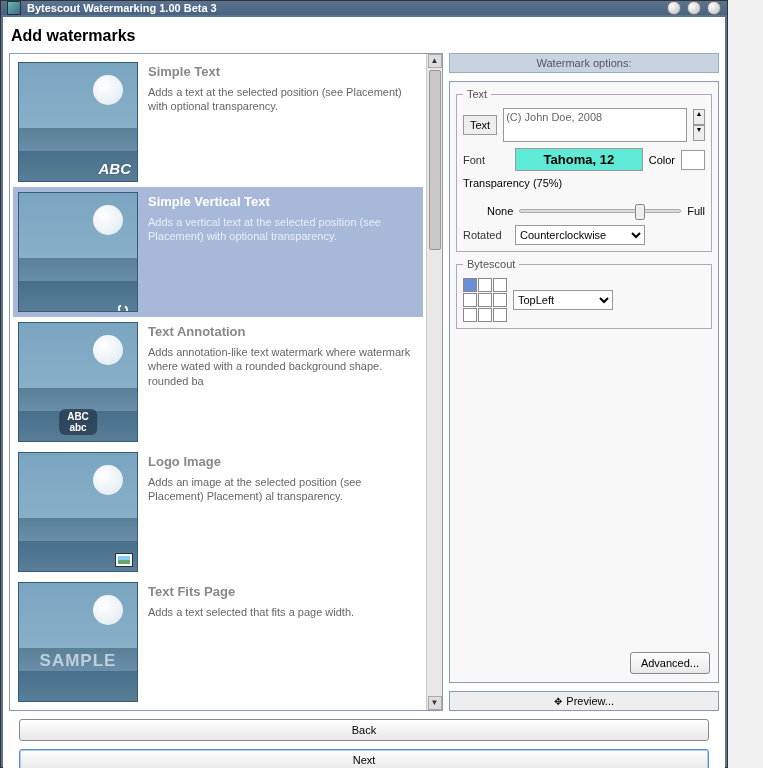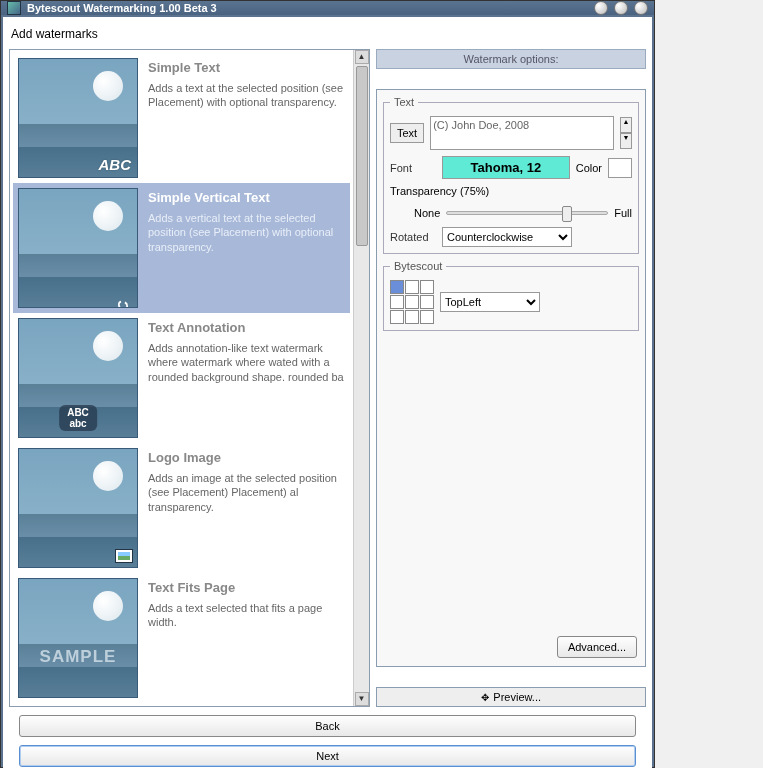--- a/index.html
+++ b/index.html
@@ -1,27 +1,27 @@
 <!DOCTYPE html>
 <html><head>
 <meta charset="utf-8">
 <style>
 * { box-sizing: border-box; margin: 0; padding: 0; }
 body { font-family: Tahoma, Arial, sans-serif; font-size: 11px; background: #f0f0f0; color: #000; }
 
-.window { width: 655px; height: 768px; background: #5c7390; border: 1px solid #333; display: flex; flex-direction: column; }
+.window { width: 728px; height: 768px; background: #5c7390; border: 1px solid #333; display: flex; flex-direction: column; }
 
 .titlebar { height: 22px; background: linear-gradient(#5a7390, #4a6380); display: flex; align-items: center; padding: 0 6px; color: #fff; font-size: 11px; }
 .titlebar .app-icon { width: 14px; height: 14px; margin-right: 6px; background: linear-gradient(135deg,#6ba 0%,#468 100%); border: 1px solid #234; }
 .titlebar .title-text { flex: 1; font-weight: bold; }
 .titlebar .win-btn { width: 14px; height: 14px; border-radius: 50%; background: radial-gradient(circle at 30% 30%, #fff, #bbb); margin-left: 6px; border: 1px solid #777; }
 
 .content-area { flex: 1; background: #fff; margin: 2px; display: flex; flex-direction: column; padding: 6px 6px 0 6px; }
 
-.page-header { font-weight: normal; font-size: 12px; padding: 4px 2px 8px 2px; }
+.page-header { font-weight: bold; font-size: 16px; padding: 4px 2px 8px 2px; }
 
 .main-panels { flex: 1; display: flex; gap: 6px; min-height: 0; }
 
 .left-panel { flex: 1; border: 1px solid #8a9db0; background: #fff; position: relative; display: flex; }
 .watermark-list { flex: 1; overflow: hidden; padding: 3px; }
 .scrollbar-v { width: 16px; background: #e8e8e8; border-left: 1px solid #ccc; display: flex; flex-direction: column; align-items: center; }
 .scroll-arrow { width: 14px; height: 14px; background: #ddd; border: 1px solid #aaa; font-size: 8px; text-align: center; line-height: 12px; color: #333; }
 .scroll-thumb { width: 12px; flex: 0 0 180px; margin-top: 2px; background: #c8c8c8; border: 1px solid #999; border-radius: 2px; }
 
 .wm-item { display: flex; padding: 5px; gap: 10px; }
@@ -34,36 +34,36 @@
 .wm-thumb .overlay-logo { position: absolute; right: 4px; bottom: 4px; width: 18px; height: 14px; background: #fff; border: 1px solid #234; }
 .wm-thumb .overlay-logo::after { content:""; position:absolute; inset:2px; background: linear-gradient(#8cf 50%,#6a6 50%); }
 .wm-thumb .overlay-sample { position: absolute; left: 2px; right: 2px; bottom: 30px; color: rgba(200,215,225,.9); font-weight: bold; font-size: 17px; letter-spacing: 1px; text-align: center; }
 
 .wm-info { flex: 1; padding-top: 2px; }
 .wm-title { font-weight: bold; font-size: 13px; color: #888; margin-bottom: 6px; }
 .wm-item.selected .wm-title { color: #fff; }
 .wm-desc { font-size: 11px; color: #666; line-height: 1.3; }
 .wm-item.selected .wm-desc { color: #e8eef8; }
 
-.right-panel { width: 270px; display: flex; flex-direction: column; gap: 20px; }
+.right-panel { width: 270px; display: flex; flex-direction: column; gap: 8px; }
 .opt-header { background: #c8d2e0; border: 1px solid #9aabc0; text-align: center; padding: 3px; font-size: 11px; color: #556; }
 .opt-body { flex: 1; border: 1px solid #8a9db0; background: #f8f8f8; padding: 6px; display: flex; flex-direction: column; }
 
 fieldset { border: 1px solid #aab; margin-bottom: 6px; padding: 8px 6px 6px 6px; font-size: 11px; }
 legend { padding: 0 4px; color: #555; }
 
 .row { display: flex; align-items: center; gap: 6px; margin-bottom: 6px; }
 .lbl { width: 46px; color: #333; }
 .btn-small { background: #eee; border: 1px solid #999; padding: 3px 6px; font-size: 11px; }
 textarea.text-input { flex: 1; height: 34px; border: 1px solid #999; font-size: 11px; padding: 2px; color: #666; resize: none; font-family: inherit; }
 .spinner { width: 12px; display: flex; flex-direction: column; }
 .spin-btn { height: 16px; background: #eee; border: 1px solid #999; font-size: 7px; line-height: 1; text-align: center; }
 .font-box { flex: 1; border: 1px solid #999; background: #5eead4; text-align: center; padding: 3px; font-weight: bold; font-size: 13px; }
 .color-swatch { width: 24px; height: 20px; border: 1px solid #999; background: #fff; }
-.slider-row { display: flex; align-items: center; gap: 6px; margin-top: 10px; padding-left: 24px; }
+.slider-row { display: flex; align-items: center; gap: 6px; margin-top: 16px; padding-left: 24px; }
 .slider-track { flex: 1; height: 4px; background: #ddd; border: 1px solid #aaa; position: relative; border-radius: 2px; }
 .slider-thumb { position: absolute; top: -6px; width: 10px; height: 16px; background: #eee; border: 1px solid #888; border-radius: 2px; }
 select { border: 1px solid #999; background: #fff; font-size: 11px; height: 20px; }
 .placement-grid { display: grid; grid-template-columns: repeat(3,14px); grid-template-rows: repeat(3,14px); gap: 1px; }
 .pg-cell { border: 1px solid #888; background: #fff; }
 .pg-cell.on { background: #6a8ed8; }
 
 .advanced-row { margin-top: auto; text-align: right; padding: 2px; }
 .preview-bar { border: 1px solid #8a9db0; background: #eee; text-align: center; padding: 3px; font-size: 11px; display: flex; align-items: center; justify-content: center; gap: 4px; }
 .move-icon { font-size: 10px; }

